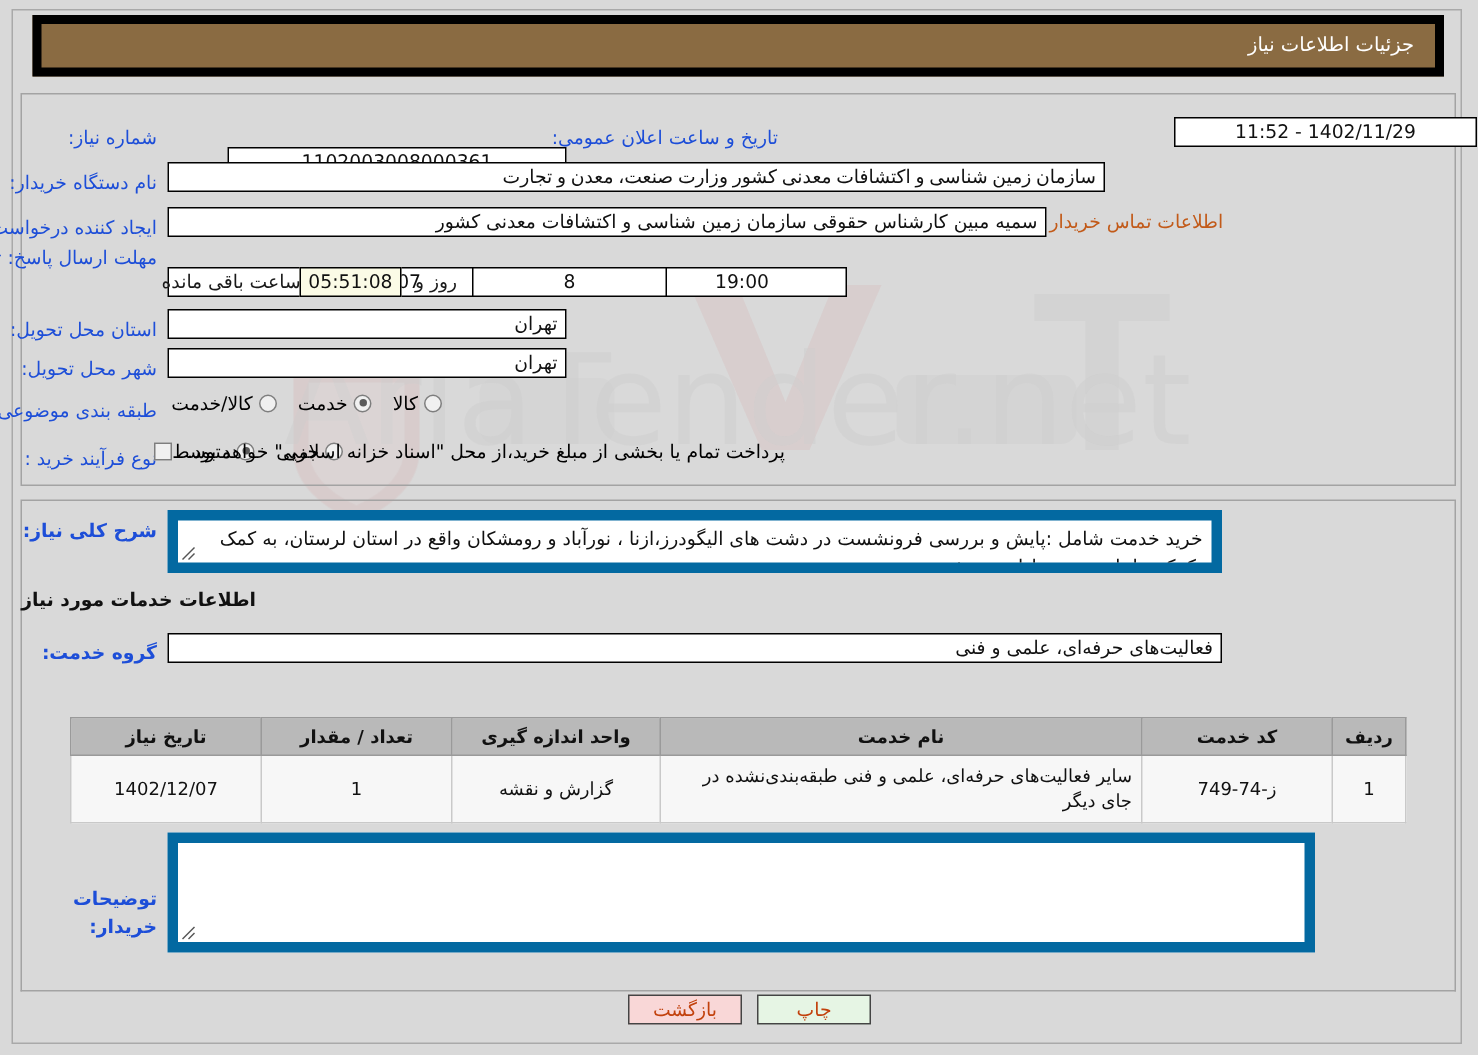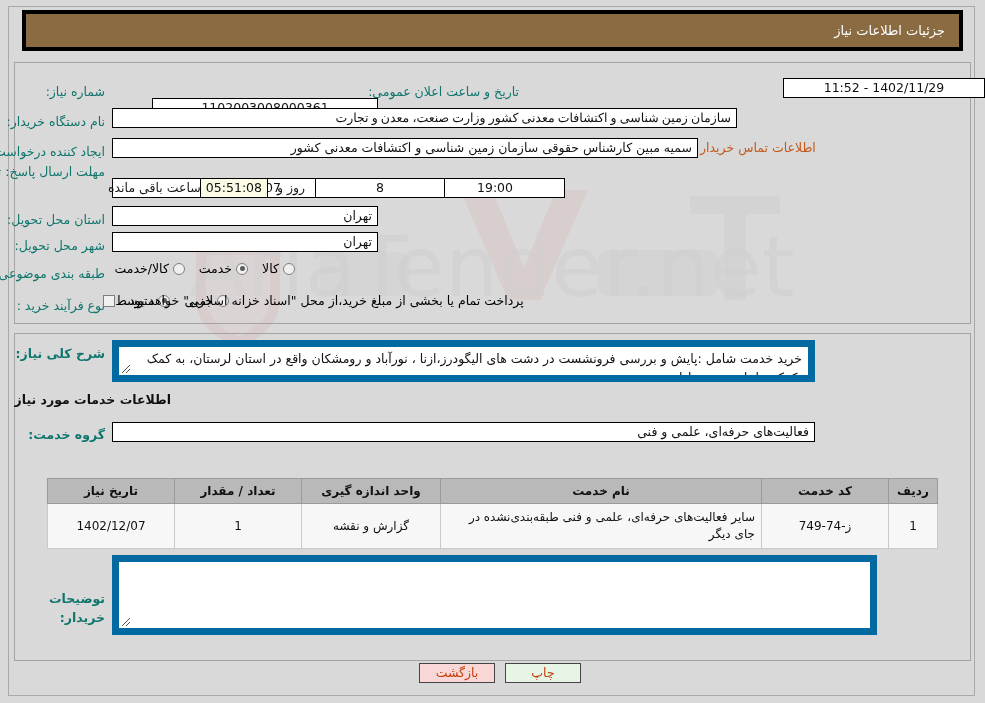--- a/index.html
+++ b/index.html
@@ -38,21 +38,21 @@
     z-index: 1;
   }
 
   
   .title-bar {
     position: absolute;
     left: 22px; top: 10px;
     width: 941px;
     height: 41px;
     background: #8a6b42;
-    border: 4px solid #000000;
+    border: 6px solid #000000;
     box-sizing: border-box;
     color: #ffffff;
     font-size: 13px;
     display: flex;
     align-items: center;
     justify-content: flex-start;
     padding-right: 14px;
     z-index: 3;
   }
 
@@ -71,21 +71,21 @@
   .row {
     position: absolute;
     display: flex;
     align-items: center;
     height: 22px;
     white-space: nowrap;
   }
 
   .lbl {
     font-size: 12.5px;
-    color: #0f766e;
+    color: #1d4ed8;
     text-align: right;
   }
   .lbl-bold { font-weight: bold; }
 
   .fld {
     background: #ffffff;
     border: 1px solid #000000;
     box-sizing: border-box;
     height: 20px;
     line-height: 18px;

